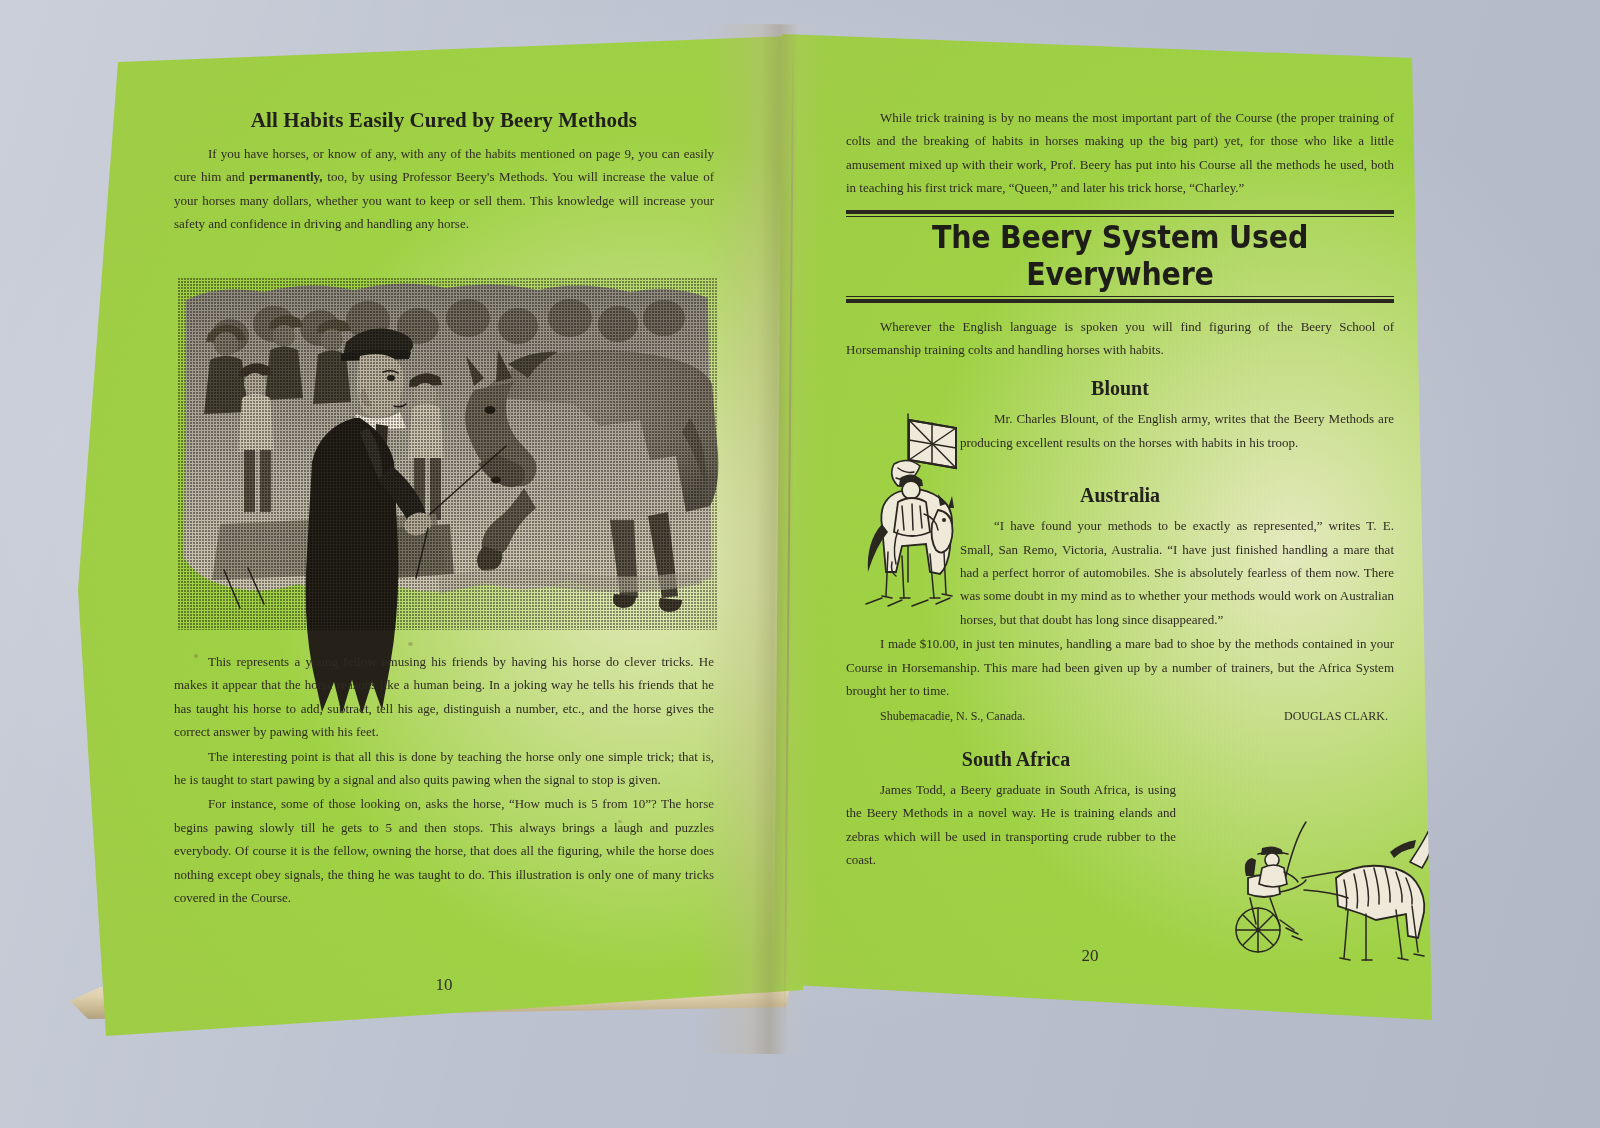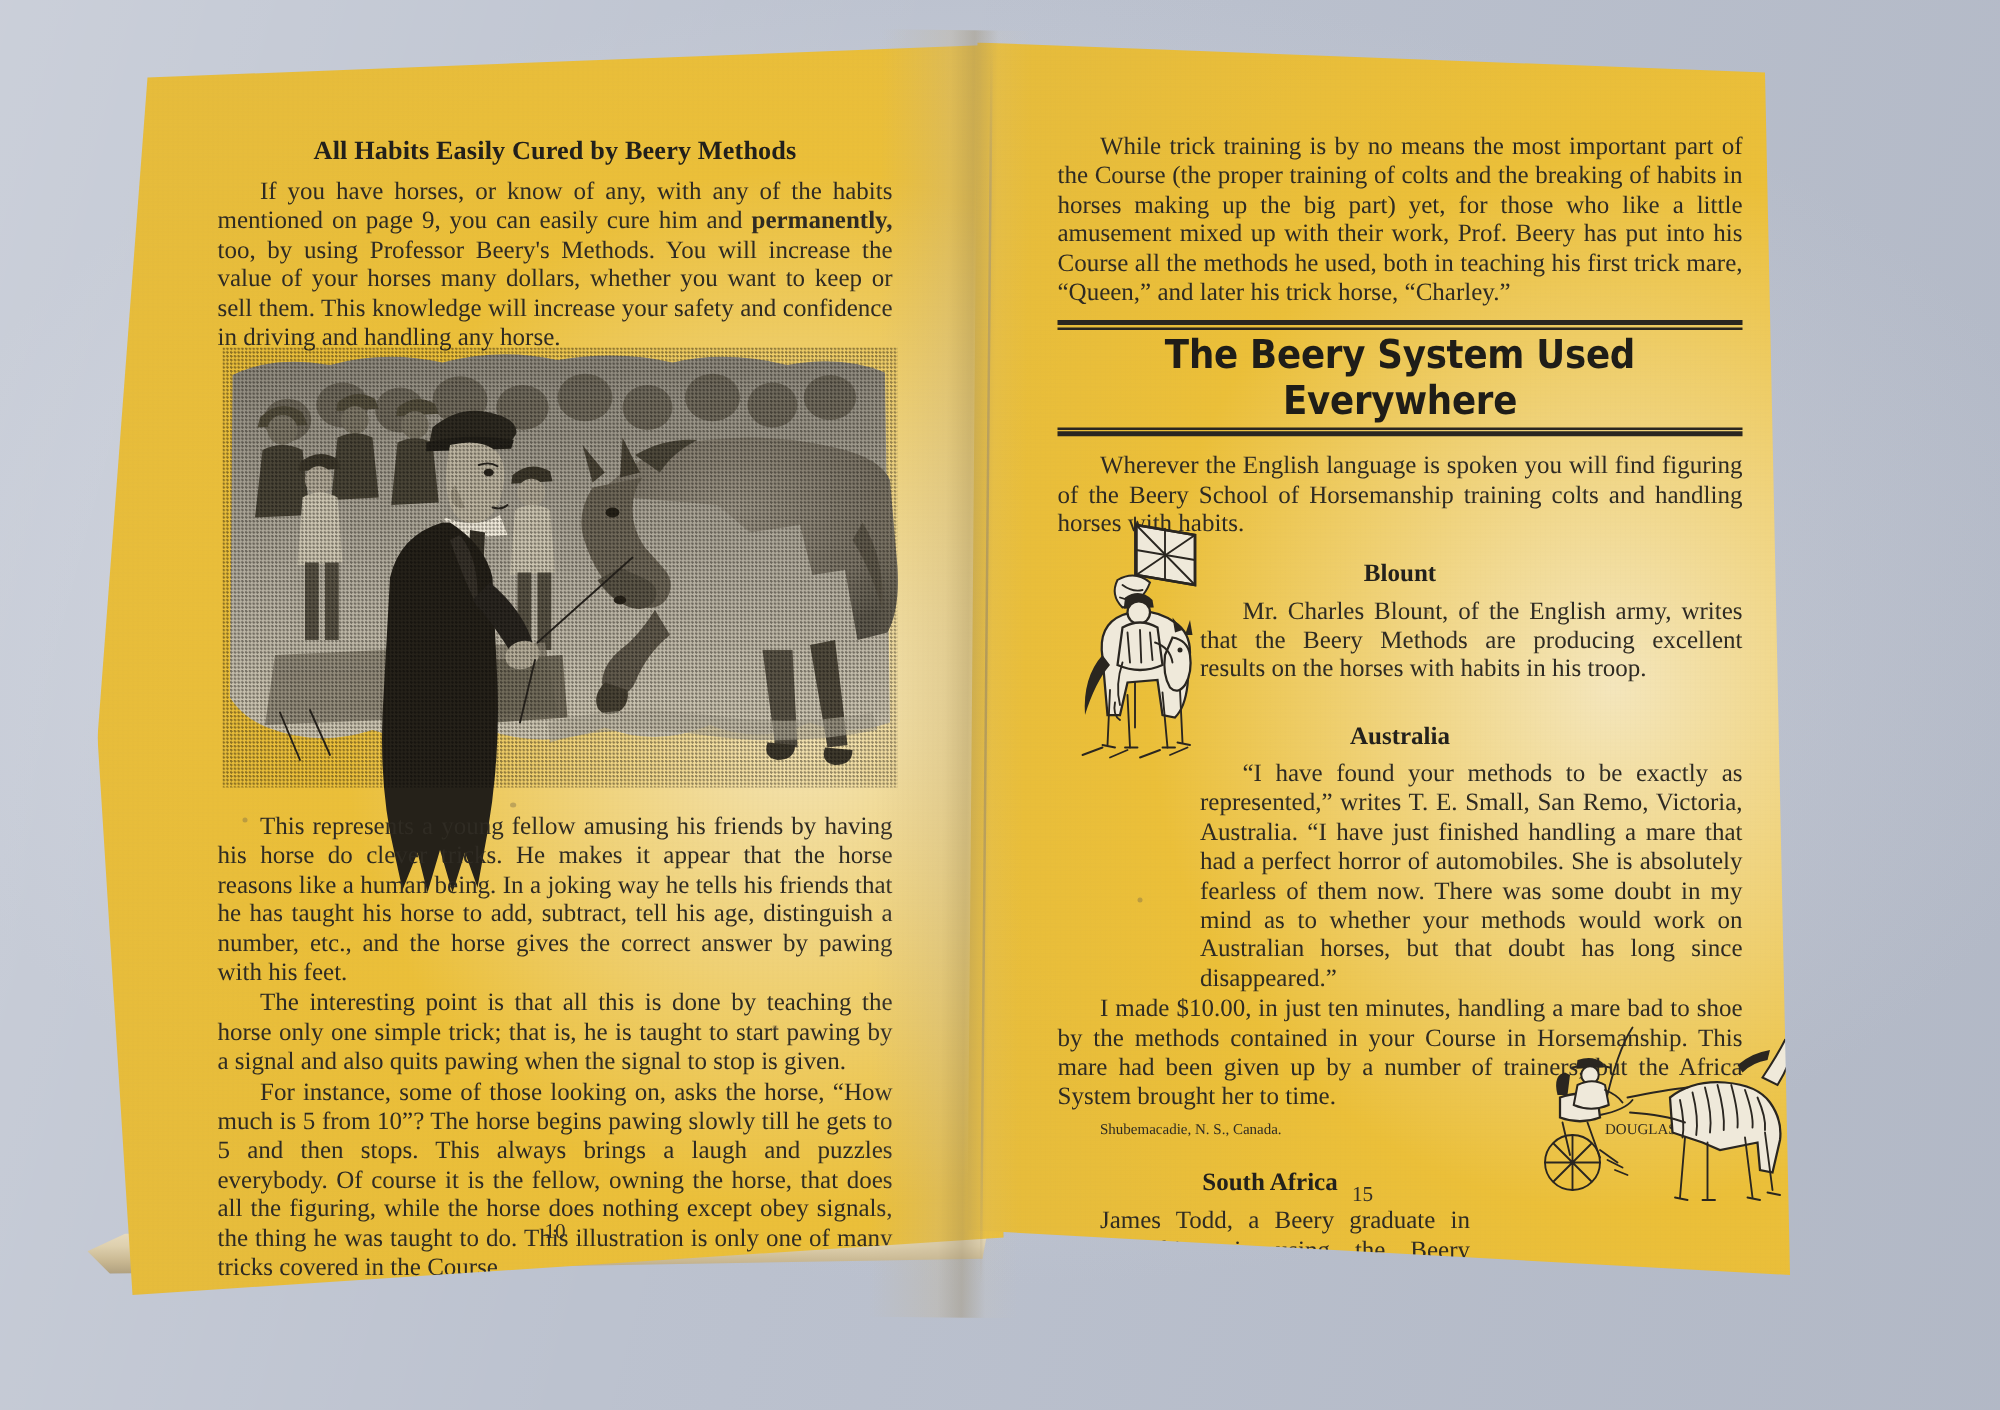--- a/index.html
+++ b/index.html
@@ -18,21 +18,21 @@
   #backdrop:after{
     content:"";position:absolute;inset:0;
     background:linear-gradient(105deg, rgba(255,255,255,.22) 0%, rgba(255,255,255,0) 40%, rgba(90,98,115,.10) 100%);
   }
 
   
   #book{position:absolute;left:0;top:0;width:1600px;height:1128px;}
 
   .page{
     position:absolute;
-    background:#eab308;
+    background:#84cc16;
     box-sizing:border-box;
   }
   .page .paper-tone{
     position:absolute;inset:0;
     background:
       radial-gradient(ellipse 620px 700px at 78% 50%, rgba(246,239,220,.85) 0%, rgba(238,228,203,.25) 60%, rgba(222,209,178,.30) 100%);
     pointer-events:none;
   }
   .grain{
     position:absolute;inset:0;pointer-events:none;opacity:.30;
@@ -87,21 +87,21 @@
   .hdr{
     text-align:center;font-weight:bold;font-size:21px;letter-spacing:.1px;
     color:#22201b;margin-bottom:9px;
   }
   .sub-hdr{
     text-align:center;font-weight:bold;font-size:20px;color:#23211c;
     margin:16px 0 7px 0;
   }
   p.body{
     margin:0 0 0 0;
-    font-size:20px;line-height:23.4px;
+    font-size:13px;line-height:23.4px;
     text-align:justify;text-justify:inter-word;
     text-indent:34px;
     color:#2f2b23;
   }
   p.body + p.body{margin-top:1px;}
   .bold{font-weight:bold;}
   .pageno{
     position:absolute;font-size:17px;color:#332f28;text-align:center;width:60px;
   }
 
@@ -438,21 +438,21 @@
         <path d="M22,30 q12,-4 20,2 l1,4 -22,1 Z" class="ink-f"></path>
         <path d="M18,36 q16,-4 30,0" class="ink" stroke-width="2.4"></path>
         <circle cx="32" cy="42" r="7" fill="#efe9da" stroke="#2a2620" stroke-width="1.6"></circle>
         <path d="M22,50 q12,-6 22,0 l3,16 q-14,6 -28,0 Z" fill="#efe9da" stroke="#2a2620" stroke-width="1.6"></path>
         <path d="M44,54 q10,4 14,10" class="ink" stroke-width="2"></path>
 
         <path d="M40,102 l14,10 M46,110 l12,6 M52,118 l10,4" class="ink" stroke-width="1.4"></path>
       </svg>
     </div>
 
-    <div class="pageno" style="left:300px;top:928px;">15</div>
+    <div class="pageno" style="left:300px;top:928px;">20</div>
 
     <div class="speck" style="left:150px;top:700px;width:4px;height:4px;"></div>
     <div class="speck" style="left:380px;top:470px;width:4px;height:3px;"></div>
   </div>
 
   <div id="gutter"></div>
   <div id="gutter-line"></div>
 
 </div>
 

